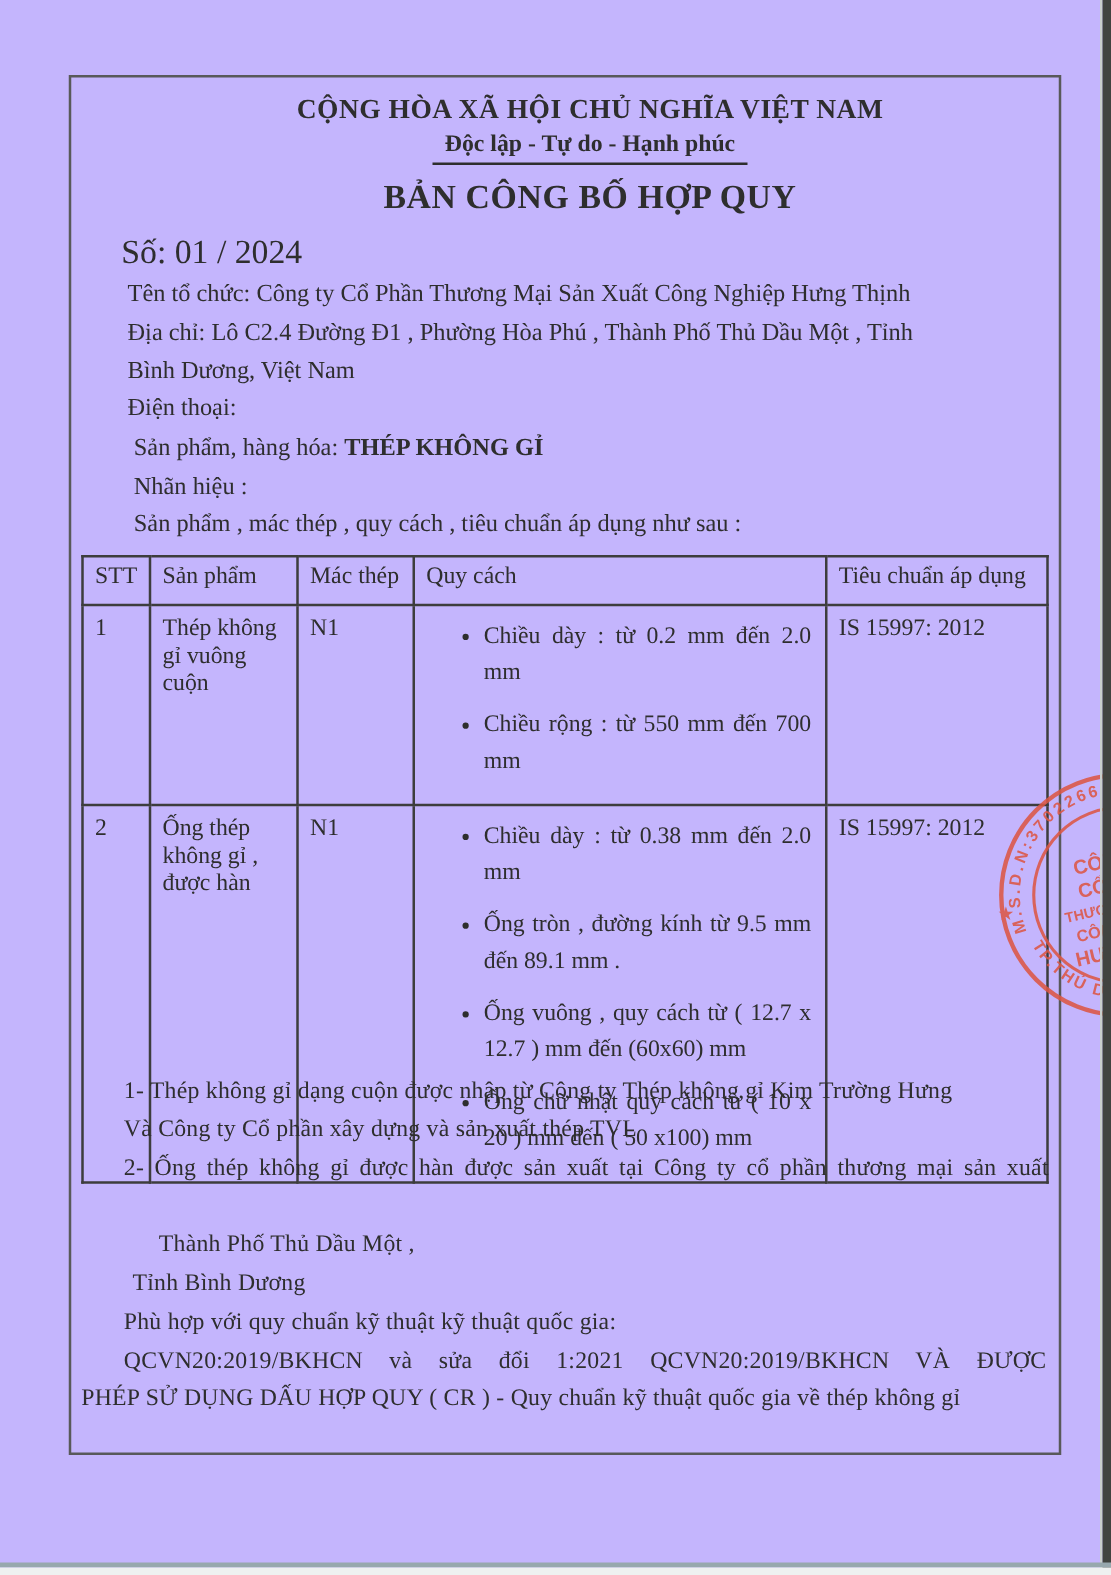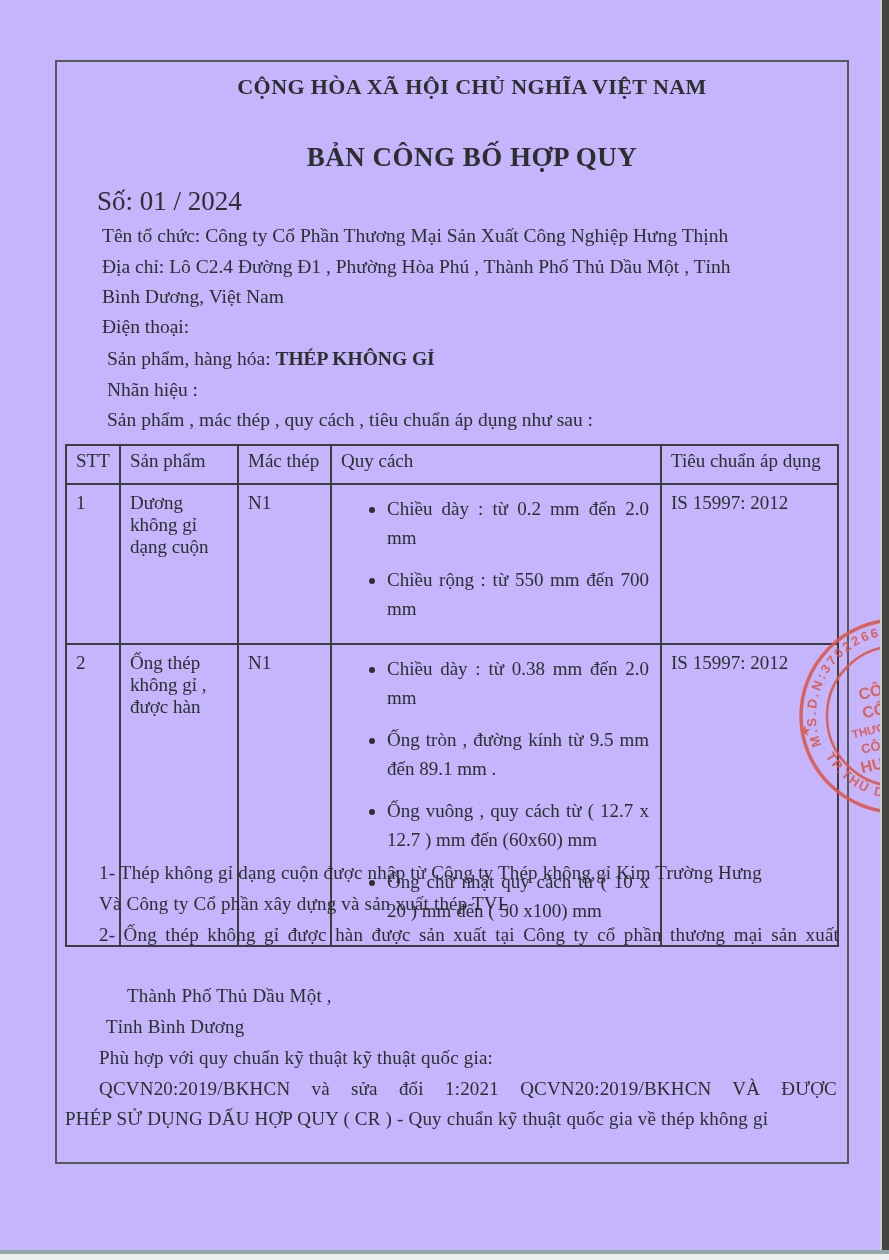--- a/index.html
+++ b/index.html
@@ -67,20 +67,21 @@
   .edge-bottom2{position:absolute;left:0;top:1254px;width:889px;height:6px;background:#eef1f0;}
 </style>
 </head>
 <body>
 
 <div class="scan">
   <div class="frame">
 
     <div class="nat-header">
       <div class="nh1">CỘNG HÒA XÃ HỘI CHỦ NGHĨA VIỆT NAM</div>
+      <div><span class="nh2">Độc lập - Tự do - Hạnh phúc</span></div>
     </div>
 
     <div class="doc-title">BẢN CÔNG BỐ HỢP QUY</div>
     <div class="doc-number">Số: 01 / 2024</div>
 
     <div class="iline i1">Tên tổ chức: Công ty Cổ Phần Thương Mại Sản Xuất Công Nghiệp Hưng Thịnh</div>
     <div class="iline i2">Địa chỉ: Lô C2.4 Đường Đ1 , Phường Hòa Phú , Thành Phố Thủ Dầu Một , Tỉnh</div>
     <div class="iline i3">Bình Dương, Việt Nam</div>
     <div class="iline i4">Điện thoại:</div>
     <div class="iline i5"><span>Sản phẩm, hàng hóa: </span><span class="bold">THÉP KHÔNG GỈ</span></div>
@@ -98,21 +99,21 @@
       <tbody>
           <tr class="hrow">
         <th class="center">STT</th>
         <th>Sản phẩm</th>
         <th>Mác thép</th>
         <th>Quy cách</th>
         <th>Tiêu chuẩn áp dụng</th>
       </tr>
       <tr class="r1">
         <td class="center">1</td>
-        <td class="cell-sp">Dương không gỉ dạng cuộn</td>
+        <td class="cell-sp">Thép không gỉ vuông cuộn</td>
         <td class="center">N1</td>
         <td>
           <ul class="qc">
             <li>Chiều dày : từ 0.2 mm đến 2.0 mm</li>
             <li>Chiều rộng : từ 550 mm đến 700 mm</li>
           </ul>
         </td>
         <td>IS 15997: 2012</td>
       </tr>
       <tr class="r2">

